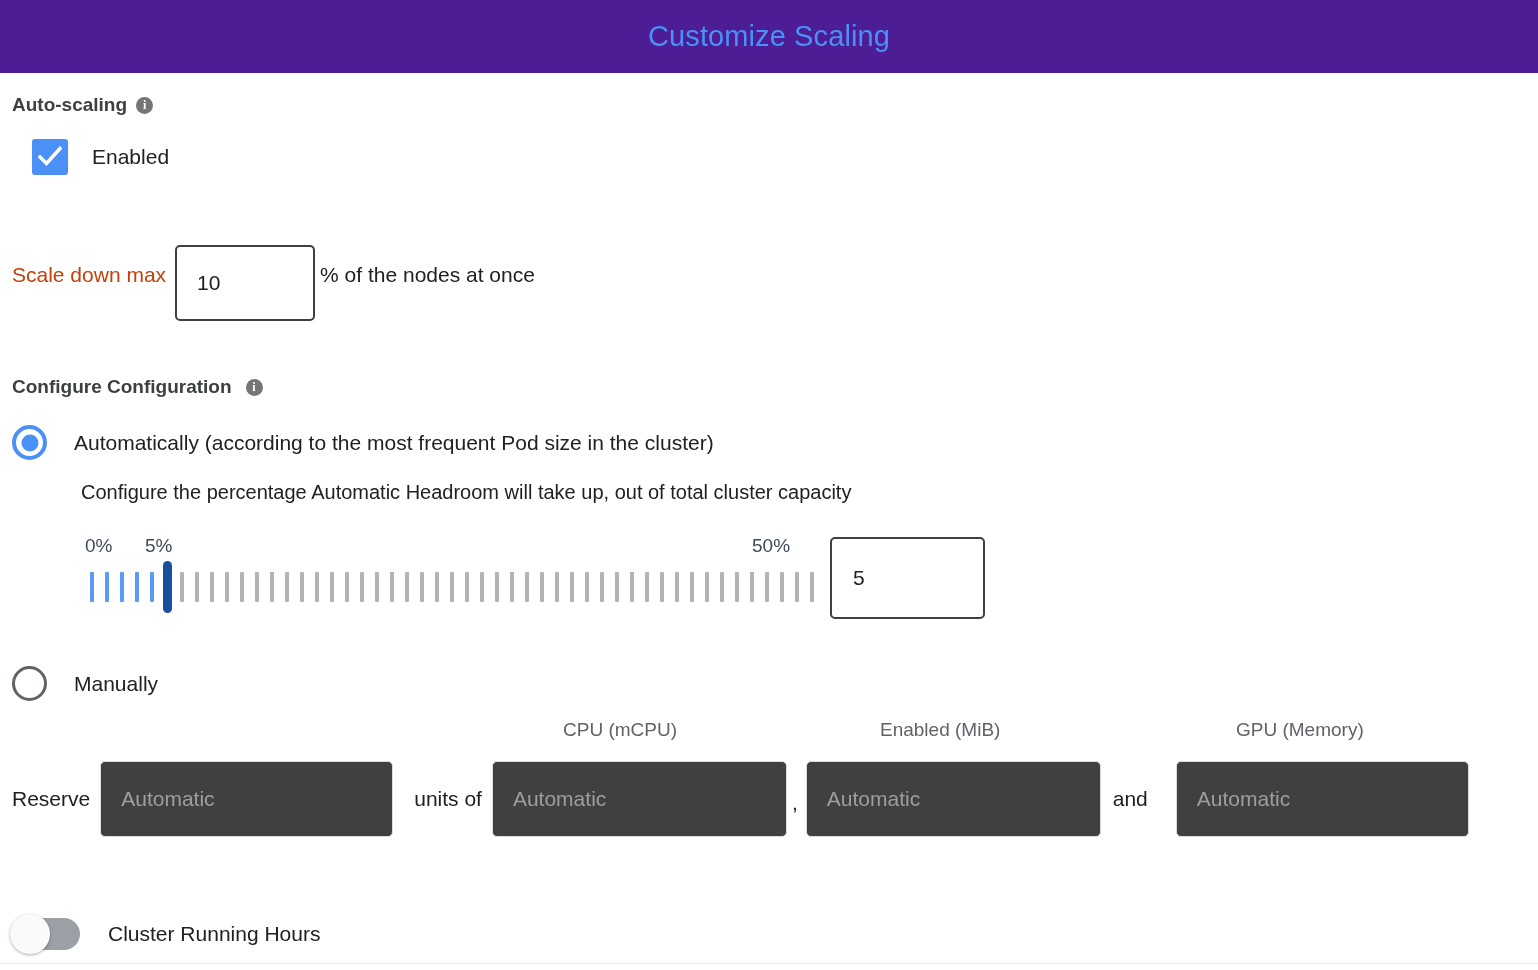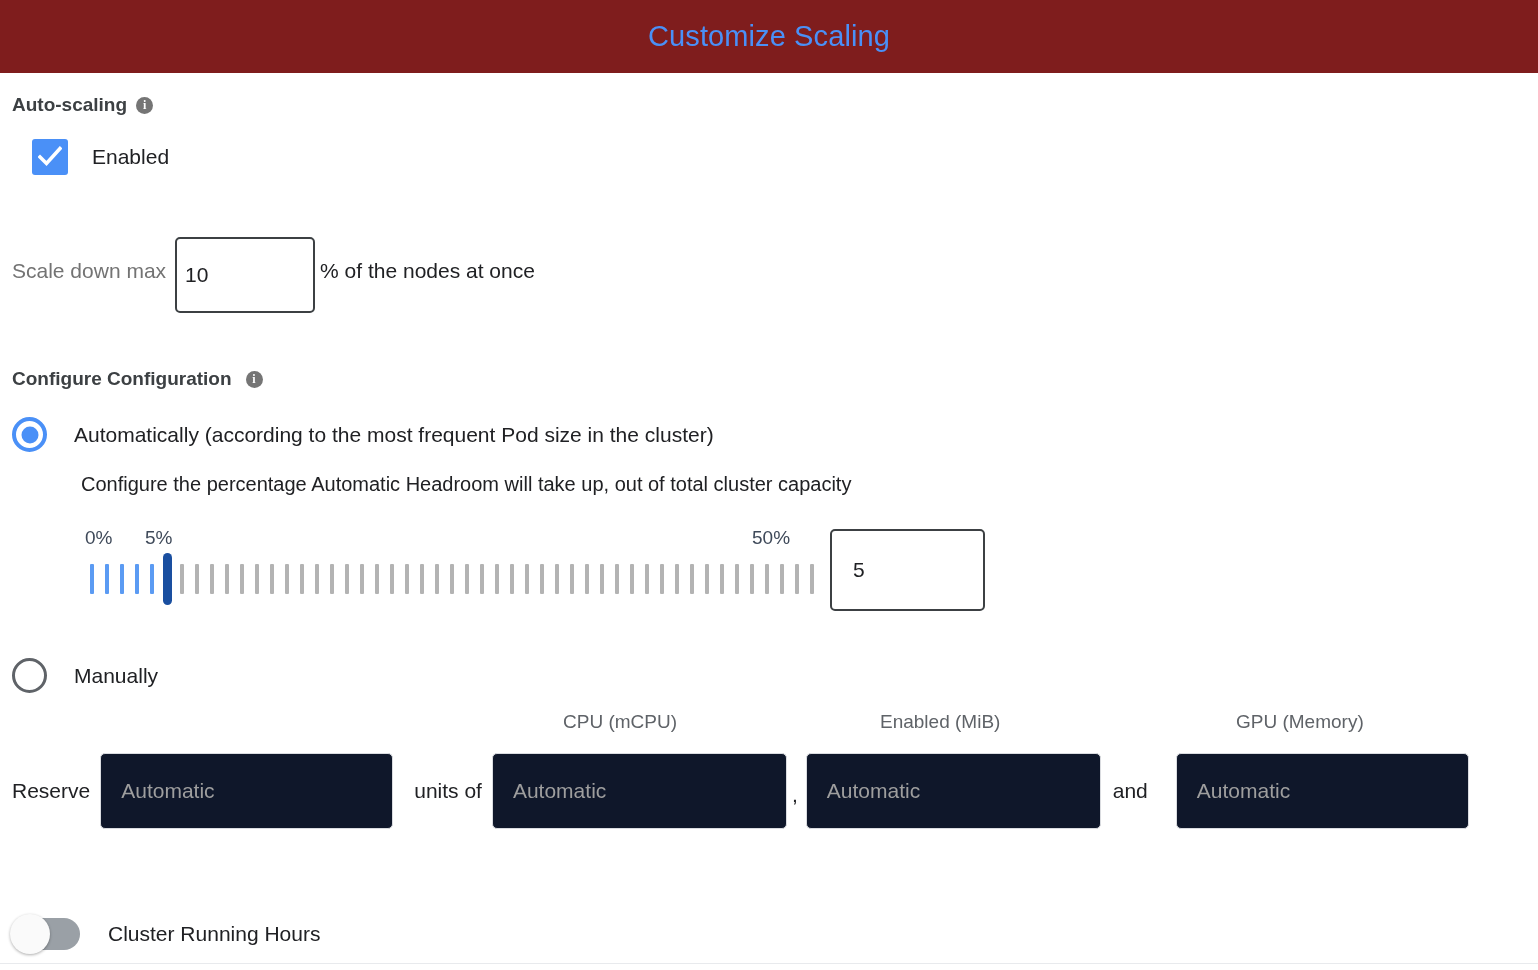--- a/index.html
+++ b/index.html
@@ -12,21 +12,21 @@
     height: 970px;
     font-family: "Liberation Sans", sans-serif;
     color: #202124;
     overflow: hidden;
     position: relative;
   }
 
   
   .header {
     height: 73px;
-    background: #7f1d1d;
+    background: #4c1d95;
     display: flex;
     align-items: center;
     justify-content: center;
     box-sizing: border-box;
   }
   .header-title {
     font-size: 29px;
     color: #4a90f7;
     font-weight: 400;
     letter-spacing: 0.1px;
@@ -83,35 +83,35 @@
   }
 
   
   .scale-row {
     display: flex;
     align-items: center;
     margin-top: 54px;
   }
   .scale-label {
     font-size: 21px;
-    color: #737373;
+    color: #c2410c;
   }
   .num-box {
     width: 140px;
     height: 76px;
     border: 2px solid #3c4043;
     border-radius: 5px;
     background: #ffffff;
     box-sizing: border-box;
     display: flex;
     align-items: center;
-    padding-left: 8px;
-    font-size: 21px;
-    color: #202124;
-    margin: 8px 0 0 9px;
+    padding-left: 20px;
+    font-size: 21px;
+    color: #202124;
+    margin: 16px 0 0 9px;
     cursor: text;
   }
   .suffix-label {
     font-size: 21px;
     color: #202124;
     margin-left: 5px;
   }
 
   
   .headroom-heading { margin-top: 55px; }
@@ -241,21 +241,21 @@
   }
   .reserve-text {
     font-size: 21px;
     color: #202124;
     white-space: nowrap;
   }
   .field {
     height: 76px;
     border: 1px solid #dadce0;
     border-radius: 5px;
-    background: #0f172a;
+    background: #404040;
     box-sizing: border-box;
     display: flex;
     align-items: center;
     padding-left: 20px;
     font-size: 21px;
     color: #9e9e9e;
     cursor: text;
   }
   .f-units { width: 293px; }
   .f-cpu   { width: 295px; }

